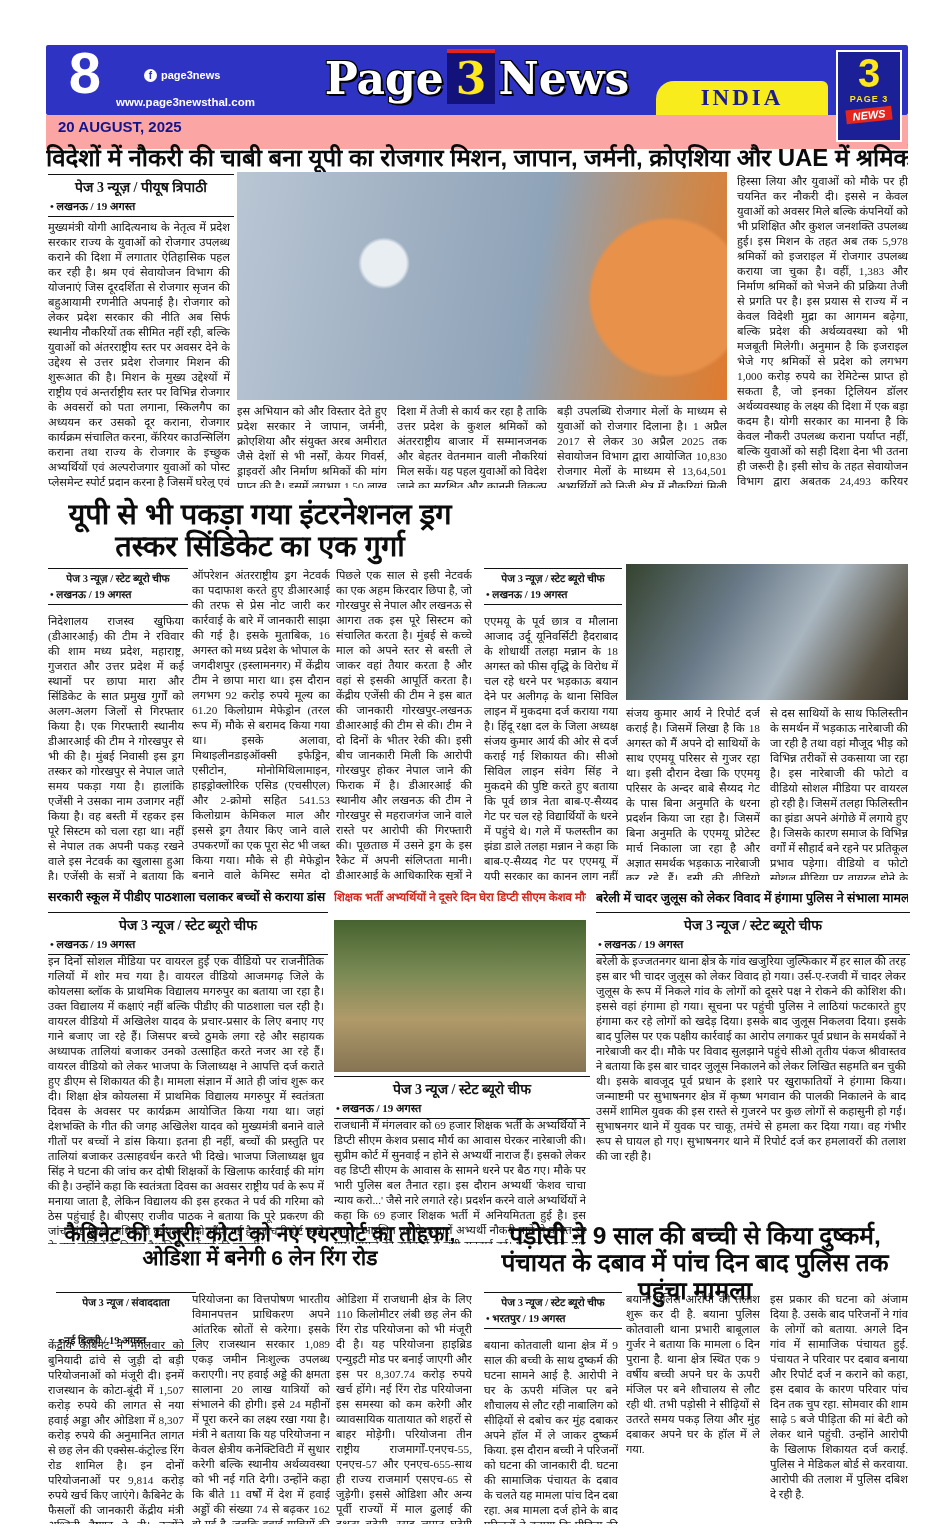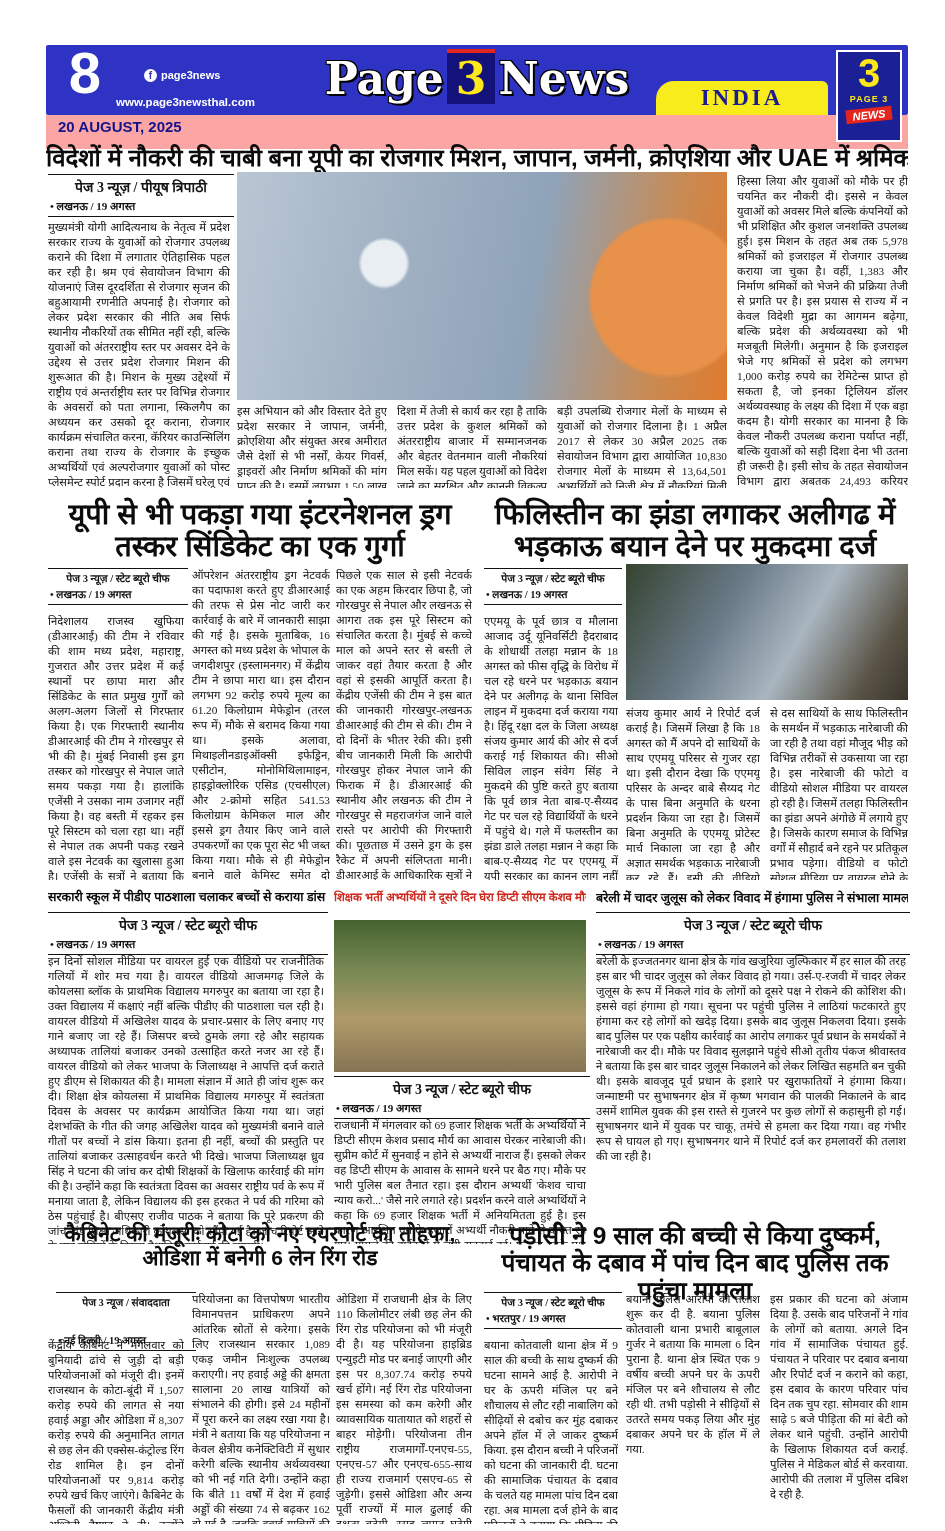--- a/index.html
+++ b/index.html
@@ -96,21 +96,20 @@
 
   <h2 class="headline-lg" style="left:48px;top:498px;width:424px;font-size:29px;">यूपी से भी पकड़ा गया इंटरनेशनल ड्रग तस्कर सिंडिकेट का एक गुर्गा</h2>
   <div class="byline" style="left:48px;top:568px;width:136px;">
     <div class="credit" style="font-size:10.5px;">पेज 3 न्यूज़ / स्टेट ब्यूरो चीफ</div>
     <div class="dateline" style="font-size:10.5px;">लखनऊ / 19 अगस्त</div>
   </div>
   <div class="col" style="left:48px;top:614px;width:136px;height:266px;">निदेशालय राजस्व खुफिया (डीआरआई) की टीम ने रविवार की शाम मध्य प्रदेश, महाराष्ट्र, गुजरात और उत्तर प्रदेश में कई स्थानों पर छापा मारा और सिंडिकेट के सात प्रमुख गुर्गों को अलग-अलग जिलों से गिरफ्तार किया है। एक गिरफ्तारी स्थानीय डीआरआई की टीम ने गोरखपुर से भी की है। मुंबई निवासी इस ड्रग तस्कर को गोरखपुर से नेपाल जाते समय पकड़ा गया है। हालांकि एजेंसी ने उसका नाम उजागर नहीं किया है। वह बस्ती में रहकर इस पूरे सिस्टम को चला रहा था। नहीं से नेपाल तक अपनी पकड़ रखने वाले इस नेटवर्क का खुलासा हुआ है। एजेंसी के सूत्रों ने बताया कि पूछताछ में उससे कुछ अहम जानकारियां भी हाथ लगी हैं। बताया जा रहा है कि गोरखपुर और महाराजगंज में फैलाए इसके नेटवर्क पर भी आने वाले दिनों में बड़ी कार्रवाई की संभावना है।</div>
   <div class="col" style="left:192px;top:568px;width:138px;height:312px;">ऑपरेशन अंतरराष्ट्रीय ड्रग नेटवर्क का पदाफाश करते हुए डीआरआई की तरफ से प्रेस नोट जारी कर कार्रवाई के बारे में जानकारी साझा की गई है। इसके मुताबिक, 16 अगस्त को मध्य प्रदेश के भोपाल के जगदीशपुर (इस्लामनगर) में केंद्रीय टीम ने छापा मारा था। इस दौरान लगभग 92 करोड़ रुपये मूल्य का 61.20 किलोग्राम मेफेड्रोन (तरल रूप में) मौके से बरामद किया गया था। इसके अलावा, मिथाइलीनडाइऑक्सी इफेड्रिन, एसीटोन, मोनोमिथिलामाइन, हाइड्रोक्लोरिक एसिड (एचसीएल) और 2-क्रोमो सहित 541.53 किलोग्राम केमिकल माल और इससे ड्रग तैयार किए जाने वाले उपकरणों का एक पूरा सेट भी जब्त किया गया। मौके से ही मेफेड्रोन बनाने वाले केमिस्ट समेत दो व्यक्तियों को गिरफ्तार किया गया। पूछताछ में इस पूरे सिस्टम का पदाफाश भी किया गया। बताया गया कि पूरा ड्रग रैकेट अंतरराष्ट्रीय स्तर पर संचालित होता है। उत्तर प्रदेश के बस्ती जिले में</div>
   <div class="col" style="left:336px;top:568px;width:136px;height:312px;">पिछले एक साल से इसी नेटवर्क का एक अहम किरदार छिपा है, जो गोरखपुर से नेपाल और लखनऊ से आगरा तक इस पूरे सिस्टम को संचालित करता है। मुंबई से कच्चे माल को अपने स्तर से बस्ती ले जाकर वहां तैयार करता है और वहां से इसकी आपूर्ति करता है। केंद्रीय एजेंसी की टीम ने इस बात की जानकारी गोरखपुर-लखनऊ डीआरआई की टीम से की। टीम ने दो दिनों के भीतर रेकी की। इसी बीच जानकारी मिली कि आरोपी गोरखपुर होकर नेपाल जाने की फिराक में है। डीआरआई की स्थानीय और लखनऊ की टीम ने गोरखपुर से महराजगंज जाने वाले रास्ते पर आरोपी की गिरफ्तारी की। पूछताछ में उसने ड्रग के इस रैकेट में अपनी संलिप्तता मानी। डीआरआई के आधिकारिक सूत्रों ने बताया कि उत्तर प्रदेश से मामले में एक गिरफ्तारी हुई है। इसके अलावा कुछ अन्य आरोपियों की जानकारी जुटाई जा रही है जिन पर जल्द कार्रवाई संभावित है।</div>
 
-  <h2 class="headline-lg" style="left:482px;top:498px;width:426px;font-size:29px;">फिलिस्तीन का झंडा लगाकर अलीगढ में भड़काऊ बयान देने पर मुकदमा दर्ज</h2>
   <div class="byline" style="left:484px;top:568px;width:134px;">
     <div class="credit" style="font-size:10.5px;">पेज 3 न्यूज़ / स्टेट ब्यूरो चीफ</div>
     <div class="dateline" style="font-size:10.5px;">लखनऊ / 19 अगस्त</div>
   </div>
   <div class="col" style="left:484px;top:614px;width:134px;height:266px;">एएमयू के पूर्व छात्र व मौलाना आजाद उर्दू यूनिवर्सिटी हैदराबाद के शोधार्थी तलहा मन्नान के 18 अगस्त को फीस वृद्धि के विरोध में चल रहे धरने पर भड़काऊ बयान देने पर अलीगढ़ के थाना सिविल लाइन में मुकदमा दर्ज कराया गया है। हिंदू रक्षा दल के जिला अध्यक्ष संजय कुमार आर्य की ओर से दर्ज कराई गई शिकायत की। सीओ सिविल लाइन संवेग सिंह ने मुकदमे की पुष्टि करते हुए बताया कि पूर्व छात्र नेता बाब-ए-सैय्यद गेट पर चल रहे विद्यार्थियों के धरने में पहुंचे थे। गले में फलस्तीन का झंडा डाले तलहा मन्नान ने कहा कि बाब-ए-सैय्यद गेट पर एएमयू में यूपी सरकार का कानून लागू नहीं होता। यह बयान और इसी प्रकरण की सोशल मीडिया पर वायरल वीडियो के आधार पर भड़काऊ बयान के आरोप में दर्ज मुकदमे के मामले में जांच की जा रही है। हिंदू रक्षा दल के जिला अध्यक्ष</div>
   <div class="photo photo-aligarh" style="left:626px;top:564px;width:282px;height:136px;"></div>
   <div class="col" style="left:626px;top:706px;width:134px;height:174px;">संजय कुमार आर्य ने रिपोर्ट दर्ज कराई है। जिसमें लिखा है कि 18 अगस्त को मैं अपने दो साथियों के साथ एएमयू परिसर से गुजर रहा था। इसी दौरान देखा कि एएमयू परिसर के अन्दर बाबे सैय्यद गेट के पास बिना अनुमति के धरना प्रदर्शन किया जा रहा है। जिसमें बिना अनुमति के एएमयू प्रोटेस्ट मार्च निकाला जा रहा है और अज्ञात समर्थक भड़काऊ नारेबाजी कर रहे हैं। इसी की वीडियो बनाकर वायरल की गई। अपने अन्य पूर्व छात्रों की भी इसमें संलिप्तता बताई जा रही है। भड़काऊ मुकदमे के मामले में जांच की जा रही है।</div>
   <div class="col" style="left:770px;top:706px;width:138px;height:174px;">से दस साथियों के साथ फिलिस्तीन के समर्थन में भड़काऊ नारेबाजी की जा रही है तथा वहां मौजूद भीड़ को विभिन्न तरीकों से उकसाया जा रहा है। इस नारेबाजी की फोटो व वीडियो सोशल मीडिया पर वायरल हो रही है। जिसमें तलहा फिलिस्तीन का झंडा अपने अंगोछे में लगाये हुए है। जिसके कारण समाज के विभिन्न वर्गों में सौहार्द बने रहने पर प्रतिकूल प्रभाव पड़ेगा। वीडियो व फोटो सोशल मीडिया पर वायरल होने के कारण शांति व्यवस्था प्रभावित हो रही है। अतः तलहा मन्नान व 08-10 अज्ञात साथियों के विरुद्ध अभियोग पंजीकृत कर वैधानिक कार्यवाही करने की कृपा करें।</div>
 
   <h3 class="headline-sm" style="left:48px;top:888px;width:278px;font-size:12.5px;">सरकारी स्कूल में पीडीए पाठशाला चलाकर बच्चों से कराया डांस,जांच शुरू</h3>

